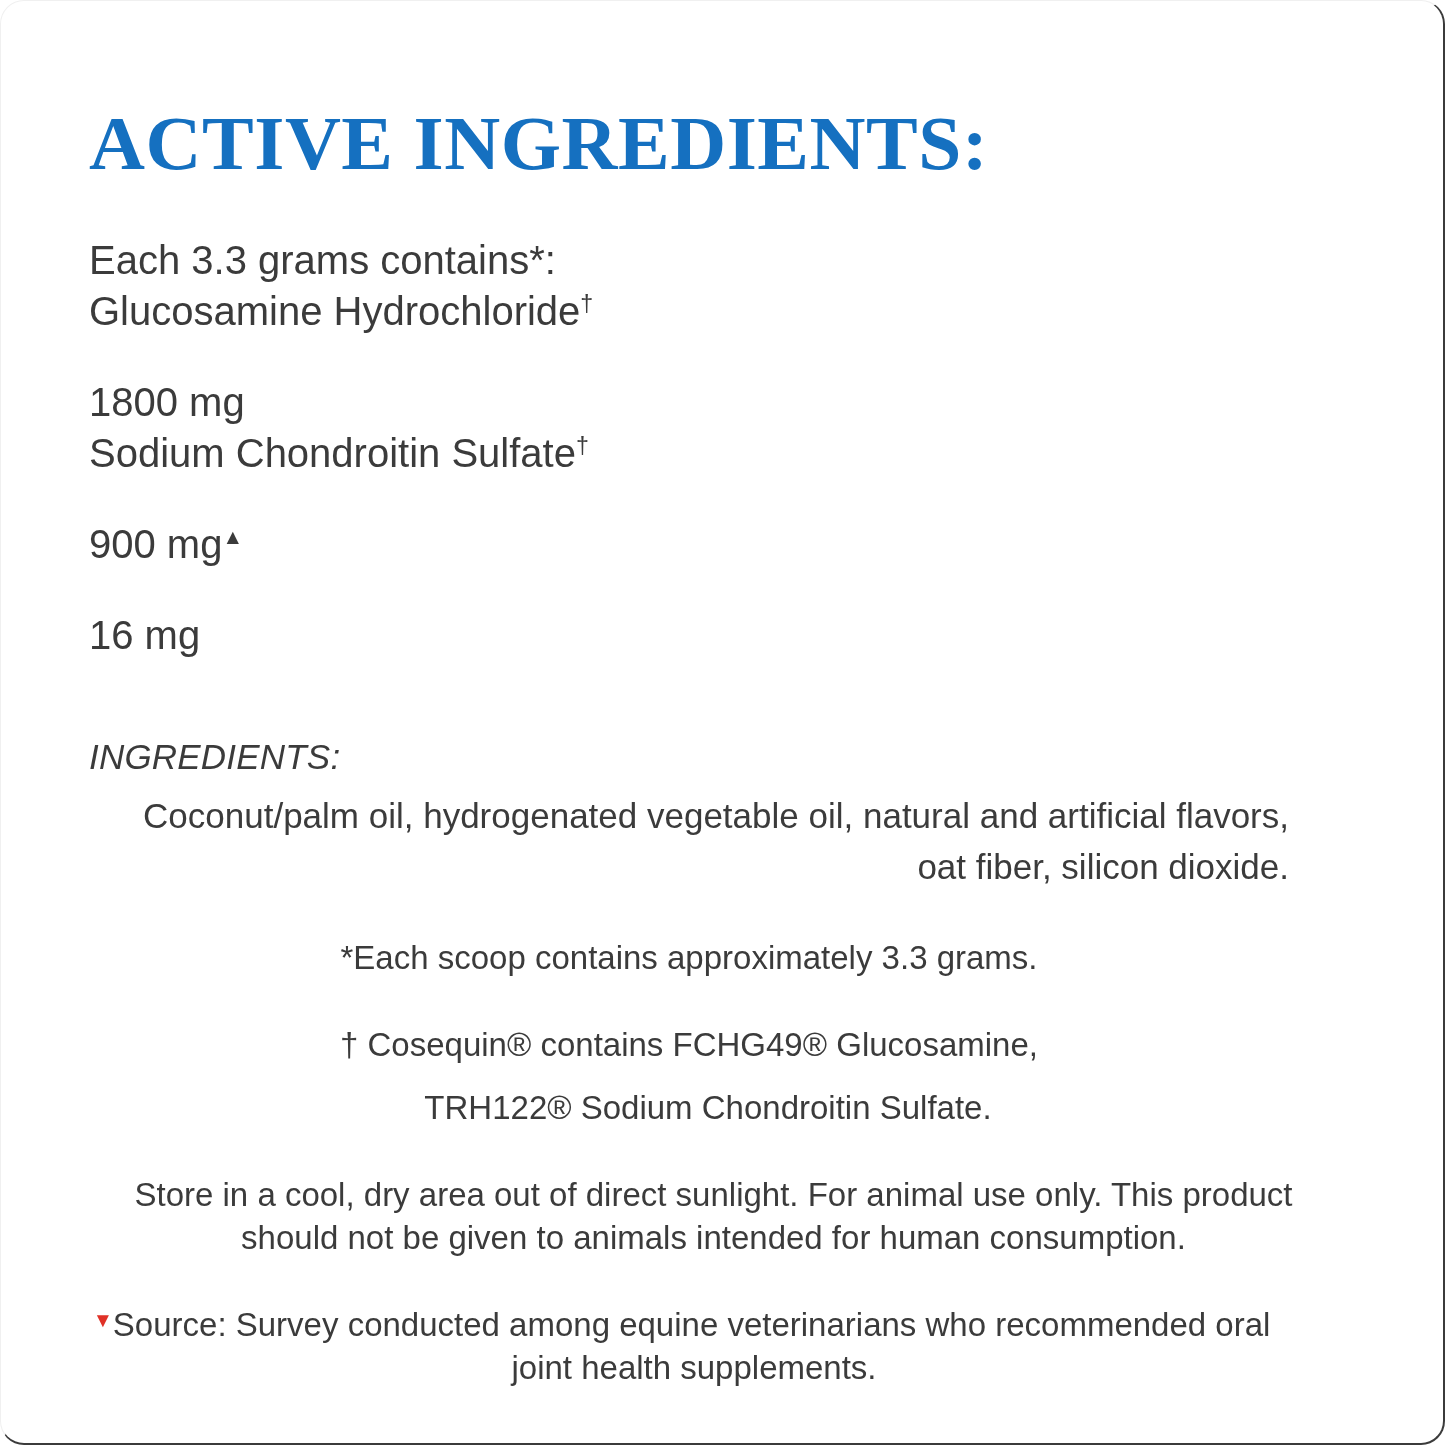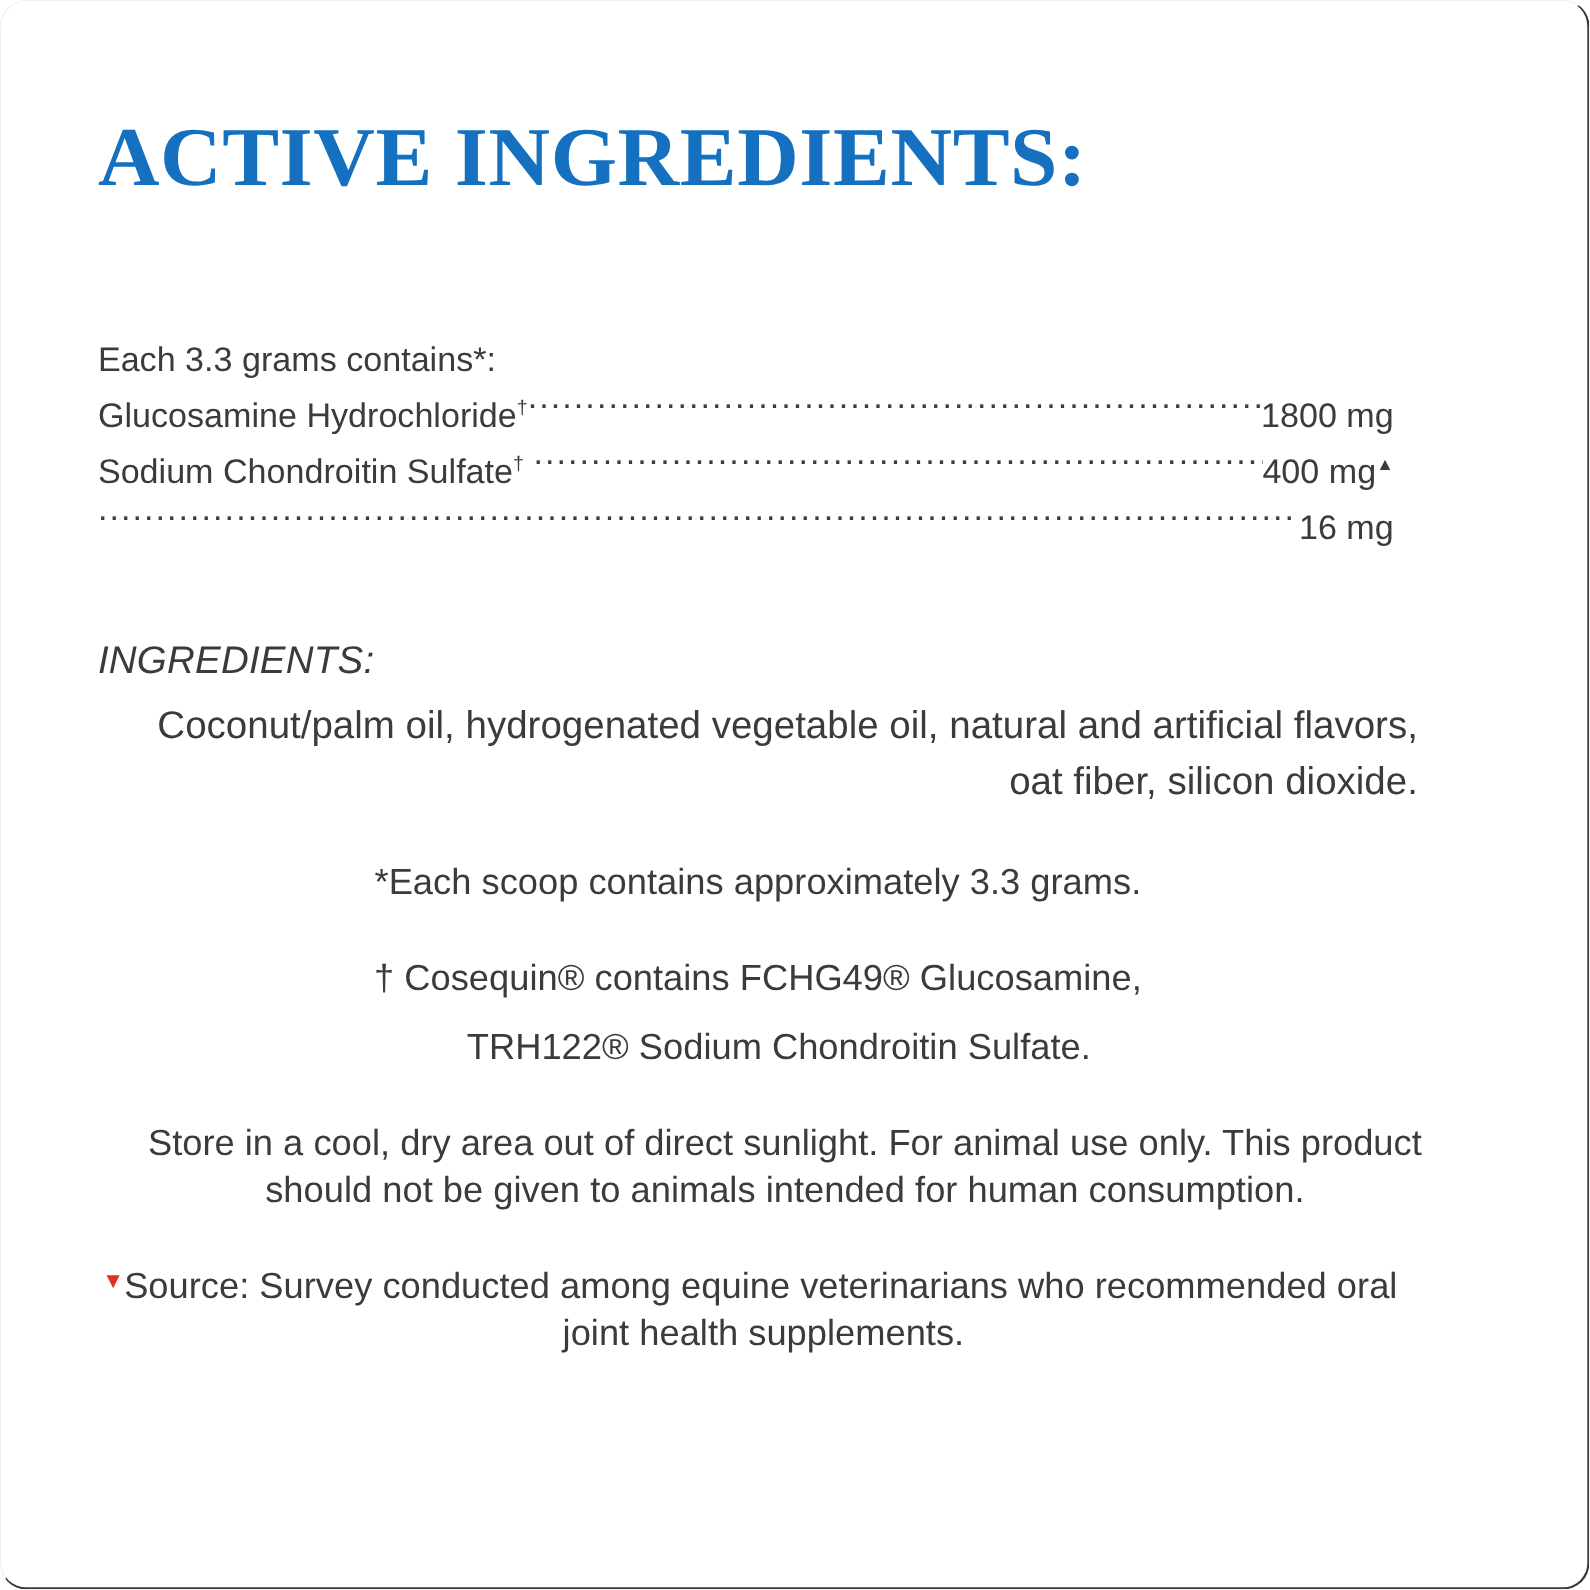--- a/index.html
+++ b/index.html
@@ -42,35 +42,36 @@
     letter-spacing: 0.5px;
     color: #1570c0;
     margin: 0 0 0 0;
     white-space: nowrap;
     transform: scaleX(1.02);
     transform-origin: left center;
   }
 
   
   .ai-block {
-    margin-top: 120px;
-    color: #3b3b3b;
-    font-size: 31px;
+    margin-top: 54px;
+    color: #3b3b3b;
+    font-size: 40px;
     line-height: 51px;
   }
 
   .ai-intro {
     white-space: nowrap;
   }
 
   .ai-row {
     display: flex;
     align-items: baseline;
     width: 1178px;
     white-space: nowrap;
+    flex-direction: column;
   }
   .ai-name {
     flex: 0 0 auto;
   }
   .ai-leader {
     flex: 1 1 auto;
     overflow: hidden;
     position: relative;
     height: 1em;
     margin: 0 0px;
@@ -170,21 +171,21 @@
 
       <div class="ai-row">
         <span class="ai-name"><span>Glucosamine Hydrochloride</span><sup class="dagger">†</sup></span>
         <span class="ai-leader"></span>
         <span class="ai-value"><span>1800 mg</span><sup class="tri-up"></sup></span>
       </div>
 
       <div class="ai-row">
         <span class="ai-name"><span>Sodium Chondroitin Sulfate</span><sup class="dagger">†</sup>&nbsp;</span>
         <span class="ai-leader"></span>
-        <span class="ai-value"><span>400 mg</span><sup class="tri-up">▲</sup></span>
+        <span class="ai-value"><span>900 mg</span><sup class="tri-up">▲</sup></span>
       </div>
 
       <div class="ai-row">
         <span class="ai-leader"></span>
         <span class="ai-value">16 mg</span>
       </div>
 
     </div>
 
     <div class="ing-block">

